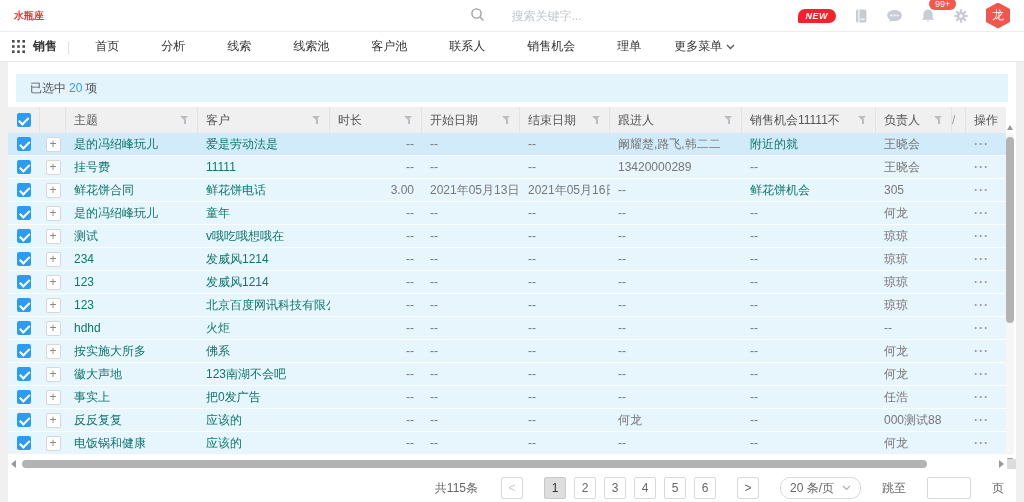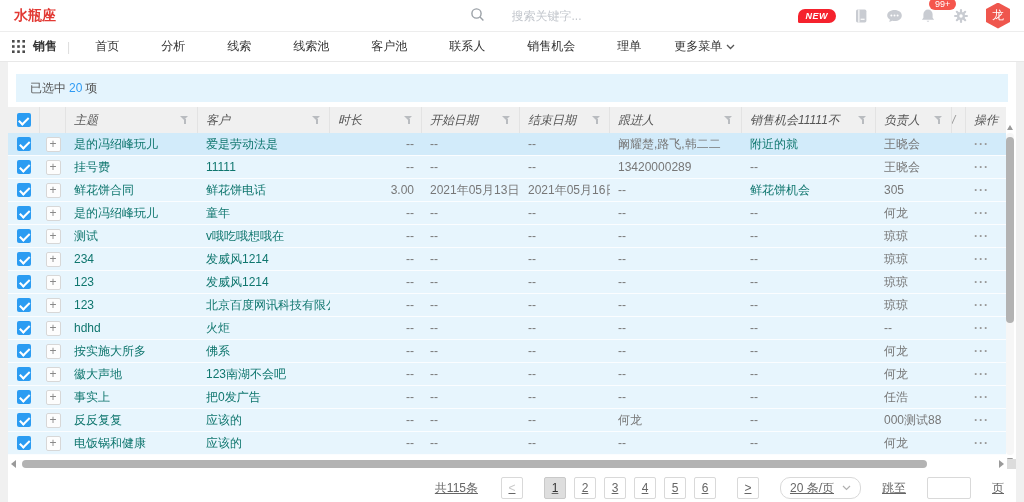--- a/index.html
+++ b/index.html
@@ -2,21 +2,21 @@
 <html><head>
 <meta charset="utf-8">
 <style>
   html,body{margin:0;padding:0;background:#e9e9e9;}
   body{font-family:"Liberation Sans","DejaVu Sans",sans-serif;}
   .screen{position:relative;width:1024px;height:502px;background:#f0f0f0;overflow:hidden;font-size:12px;color:#333;}
 
   
   .topbar{height:32px;background:#fff;border-bottom:1px solid #ededed;box-sizing:border-box;
           display:flex;align-items:center;padding:0 14px;}
-  .app-title{color:#e23934;font-size:14px;font-weight:bold;}
+  .app-title{color:#e23934;font-size:10px;font-weight:bold;}
   .search{margin-left:auto;display:flex;align-items:center;gap:25px;width:210px;}
   .search input{border:none;outline:none;background:transparent;font-size:12px;color:#333;width:160px;}
   .search input::placeholder{color:#c3c7cd;}
   .top-icons{display:flex;align-items:center;gap:17px;margin-left:118px;}
   .top-icons .ico{display:inline-flex;align-items:center;justify-content:flex-start;cursor:pointer;}
   .new-badge{background:#f5222d;color:#fff;font-size:9px;font-weight:bold;font-style:italic;
              padding:2px 8px;border-radius:9px 9px 9px 2px;letter-spacing:.5px;}
   .bell-wrap{position:relative;}
   .badge99{position:absolute;top:-10px;left:9px;background:#f5564d;color:#fff;font-size:9px;
            padding:1px 6px;border-radius:9px;white-space:nowrap;}
@@ -38,21 +38,21 @@
 
   .toolbar{margin:12px 8px 0;height:28px;background:#e4f4fd;display:flex;align-items:center;
            padding:0 14px;box-sizing:border-box;gap:28px;}
   .sel-info{color:#555;}
   .sel-count{color:#2f9bf4;margin:0 3px;}
   .tb-action{color:#2f9bf4;cursor:pointer;}
   .tb-action.red-boxed{border:2px solid #dc2b23;padding:3px 13px;margin:0 2px;}
 
   
   .table{position:relative;margin-top:5px;}
-  .thead{display:flex;height:26px;background:#f0f0f0;align-items:stretch;color:#555;width:998px;font-style:italic;}
+  .thead{display:flex;height:26px;background:#f0f0f0;align-items:stretch;color:#555;width:998px;}
   .th{display:flex;align-items:center;justify-content:space-between;padding:0 8px;
       box-sizing:border-box;border-right:1px solid #e3e3e3;overflow:hidden;white-space:nowrap;}
   .th:last-child{border-right:none;justify-content:flex-start;}
   .tr{display:flex;height:22px;background:#e7f5fd;align-items:center;border-bottom:1px solid #fbfdff;width:998px;}
   .tr.first{background:#d2ebfa;}
   .td{padding:0 8px;box-sizing:border-box;white-space:nowrap;overflow:hidden;color:#777;}
   .c-check{width:32px;display:flex;justify-content:center;padding:0;flex:none;}
   .c-plus{width:26px;display:flex;justify-content:center;padding:0;flex:none;}
   .c-topic{width:132px;flex:none;}
   .c-customer{width:132px;flex:none;}
@@ -85,21 +85,21 @@
 
   
   .hscroll{position:relative;height:10px;margin-top:4px;}
   .hthumb{position:absolute;left:14px;top:1px;width:905px;height:8px;background:#b3b3b3;border-radius:4px;cursor:pointer;}
   .harrow{position:absolute;top:1px;width:0;height:0;border-top:4px solid transparent;border-bottom:4px solid transparent;}
   .harrow.left{left:3px;border-right:5px solid #9a9a9a;}
   .harrow.right{right:12px;border-left:5px solid #9a9a9a;}
   .hcorner{position:absolute;right:0;top:0;width:9px;height:10px;background:#dcdcdc;}
 
   
-  .pagination{display:flex;align-items:center;justify-content:flex-end;gap:21px;padding:8px 12px 0;color:#666;text-decoration:underline;}
+  .pagination{display:flex;align-items:center;justify-content:flex-end;gap:21px;padding:8px 12px 0;color:#666;}
   .pg-total{margin-right:2px;}
   .page-btn{min-width:22px;height:22px;border:1px solid #d9d9d9;background:#fff;display:flex;align-items:center;
             justify-content:center;border-radius:2px;cursor:pointer;box-sizing:border-box;color:#666;}
   .page-btn.active{background:#dedede;border-color:#c9c9c9;color:#333;}
   .page-btn.disabled{color:#c9c9c9;}
   .page-size{border:1px solid #d9d9d9;height:22px;padding:0 9px;display:flex;align-items:center;gap:8px;
              background:#fff;border-radius:10px;cursor:pointer;box-sizing:border-box;}
   .jump-input{width:44px;height:22px;border:1px solid #d9d9d9;border-radius:2px;box-sizing:border-box;outline:none;padding:0 4px;}
   .chev{display:inline-flex;}
 </style>

